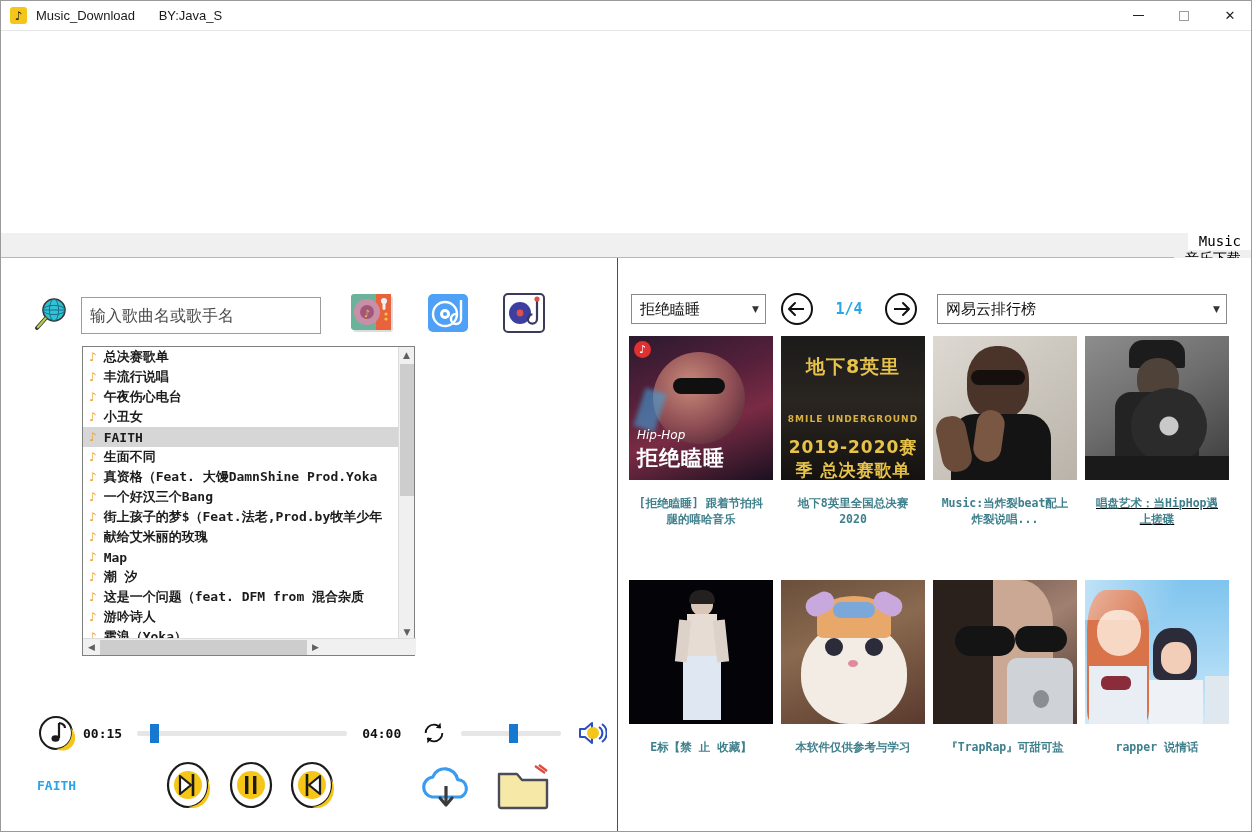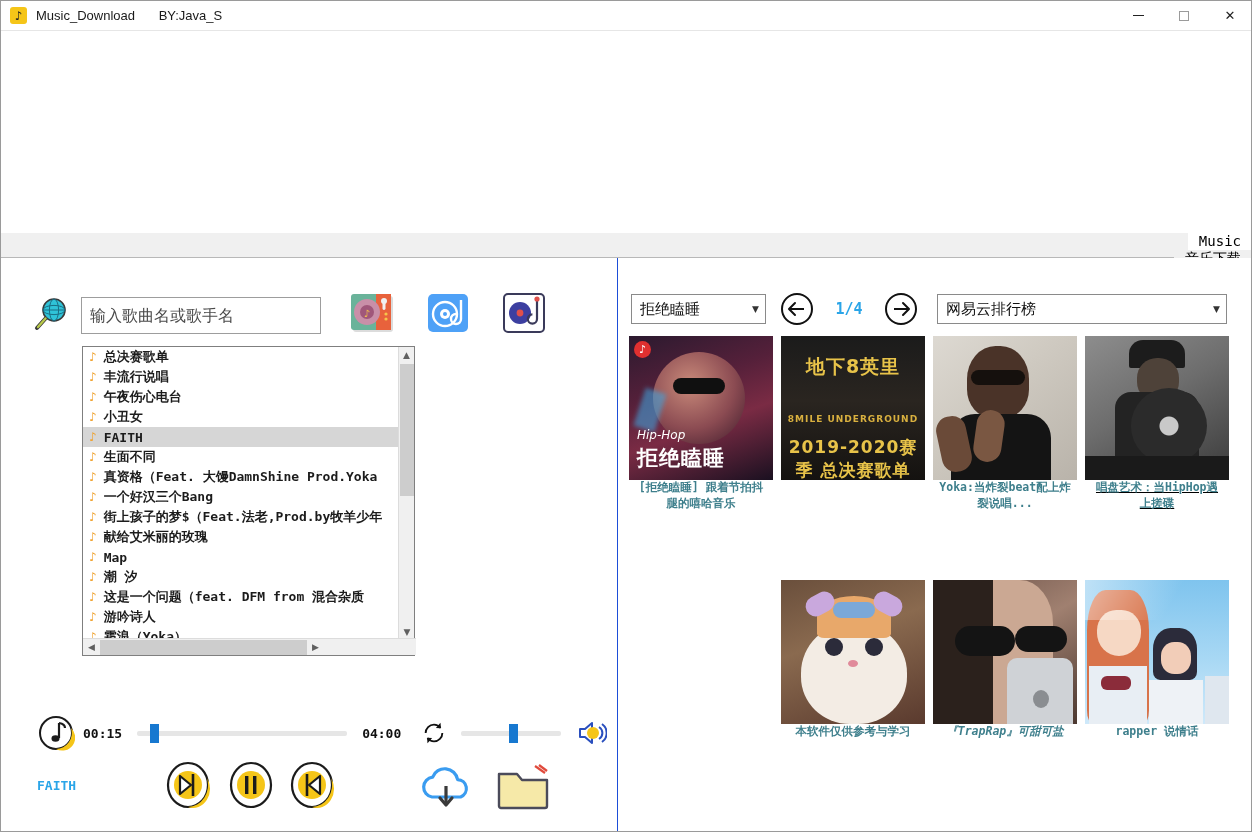--- a/index.html
+++ b/index.html
@@ -283,20 +283,21 @@
     position: absolute; left: 0; top: 78px;
     width: 634px; height: 490px;
   }
   .cell { position: absolute; width: 144px; }
   .thumb {
     width: 144px; height: 144px;
     background: #222; overflow: hidden; position: relative;
     cursor: pointer;
   }
   .cap {
+    margin-top: 16px;
     text-align: center;
     font-family: "DejaVu Sans Mono", monospace;
     font-size: 11.5px; font-weight: bold;
     color: #3e7f8c; line-height: 1.35;
     padding: 0 6px;
     cursor: pointer;
   }
   .badge {
     position: absolute; left: 5px; top: 5px;
     width: 17px; height: 17px; border-radius: 50%;
@@ -608,60 +609,72 @@
         </div>
         <div class="cap">[拒绝瞌睡] 跟着节拍抖腿的嘻哈音乐</div>
       </div>
 
       <div class="cell" style="left:162px; top:0;">
         <div class="thumb" style="background:linear-gradient(180deg,#1b1b1b 0%,#2a2520 45%,#141210 100%);">
           <div class="gold1">地下8英里</div>
           <div class="gold2">8MILE UNDERGROUND</div>
           <div class="gold3">2019-2020赛季 总决赛歌单</div>
         </div>
+        <div class="cap">地下8英里全国总决赛2020</div>
       </div>
 
       <div class="cell" style="left:314px; top:0;">
         <div class="thumb" style="background:linear-gradient(140deg,#ddd9d2 0%,#cfcac1 40%,#b9b3aa 100%);">
           <div style="position:absolute;left:34px;top:10px;width:62px;height:72px;border-radius:46% 46% 40% 40%;background:#4a3328;"></div>
           <div style="position:absolute;left:38px;top:34px;width:54px;height:15px;border-radius:8px;background:#15100d;"></div>
           <div style="position:absolute;left:18px;top:78px;width:100px;height:66px;border-radius:24px 24px 0 0;background:#141414;"></div>
           <div style="position:absolute;left:6px;top:80px;width:30px;height:56px;border-radius:14px;background:#6a4a38;transform:rotate(-12deg);"></div>
           <div style="position:absolute;left:42px;top:74px;width:28px;height:52px;border-radius:14px;background:#7a5742;transform:rotate(8deg);"></div>
         </div>
-        <div class="cap">Yoka:当炸裂beat配上炸裂说唱...</div>
+        <div class="cap">Music:当炸裂beat配上炸裂说唱...</div>
       </div>
 
       <div class="cell" style="left:466px; top:0;text-decoration:underline;">
         <div class="thumb" style="background:linear-gradient(150deg,#8d8d8d 0%,#6d6d6d 45%,#3a3a3a 100%);">
           <div style="position:absolute;left:44px;top:4px;width:56px;height:28px;border-radius:14px 14px 2px 2px;background:#1c1c1c;"></div>
           <div style="position:absolute;left:52px;top:22px;width:42px;height:44px;border-radius:20px;background:#4e4239;"></div>
           <div style="position:absolute;left:30px;top:56px;width:84px;height:88px;border-radius:16px;background:#232323;"></div>
           <div style="position:absolute;left:46px;top:52px;width:76px;height:76px;border-radius:50%;background:radial-gradient(circle at 50% 50%,#c9c9c9 0 9px,#2b2b2b 10px 100%);"></div>
           <div style="position:absolute;left:0;top:120px;width:144px;height:24px;background:#1a1a1a;"></div>
         </div>
         <div class="cap">唱盘艺术：当HipHop遇上搓碟</div>
       </div>
 
+      <div class="cell" style="left:10px; top:244px;">
+        <div class="thumb" style="background:#030308;">
+          <div style="position:absolute;left:62px;top:14px;width:22px;height:22px;border-radius:50%;background:#d9c6b6;"></div>
+          <div style="position:absolute;left:60px;top:10px;width:26px;height:14px;border-radius:12px 12px 4px 4px;background:#23201f;"></div>
+          <div style="position:absolute;left:58px;top:34px;width:30px;height:46px;background:#e6dcd4;"></div>
+          <div style="position:absolute;left:54px;top:76px;width:38px;height:64px;background:#dfe8f2;"></div>
+          <div style="position:absolute;left:48px;top:40px;width:12px;height:42px;background:#ddd2c9;transform:rotate(6deg);"></div>
+          <div style="position:absolute;left:86px;top:40px;width:12px;height:42px;background:#ddd2c9;transform:rotate(-6deg);"></div>
+        </div>
+        <div class="cap">E标【禁 止 收藏】</div>
+      </div>
 
       <div class="cell" style="left:162px; top:244px;">
         <div class="thumb" style="background:linear-gradient(160deg,#6a4f3c 0%,#8a6a4f 40%,#5a3a2e 100%);">
           <div style="position:absolute;left:20px;top:42px;width:106px;height:102px;border-radius:50% 50% 46% 46%;background:#f3ece4;"></div>
           <div style="position:absolute;left:36px;top:16px;width:74px;height:42px;background:#e8a86a;border-radius:50% 50% 10% 10%;"></div>
           <div style="position:absolute;left:52px;top:22px;width:42px;height:16px;border-radius:8px;background:#7ba8d8;"></div>
           <div style="position:absolute;left:24px;top:14px;width:30px;height:20px;border-radius:12px;background:#c9a8dd;transform:rotate(-28deg);"></div>
           <div style="position:absolute;left:92px;top:14px;width:30px;height:20px;border-radius:12px;background:#c9a8dd;transform:rotate(28deg);"></div>
           <div style="position:absolute;left:44px;top:58px;width:18px;height:18px;border-radius:50%;background:#2b2b3a;"></div>
           <div style="position:absolute;left:84px;top:58px;width:18px;height:18px;border-radius:50%;background:#2b2b3a;"></div>
           <div style="position:absolute;left:67px;top:80px;width:10px;height:7px;border-radius:50%;background:#e08a9a;"></div>
         </div>
         <div class="cap">本软件仅供参考与学习</div>
       </div>
 
-      <div class="cell" style="left:314px; top:244px;font-style:italic;">
+      <div class="cell" style="left:314px; top:244px;">
         <div class="thumb" style="background:linear-gradient(150deg,#6b5148 0%,#a08070 45%,#4c3830 100%);">
           <div style="position:absolute;left:10px;top:0;width:110px;height:144px;border-radius:30% 30% 40% 40%;background:#cba893;"></div>
           <div style="position:absolute;left:0;top:0;width:60px;height:144px;background:#2b211c;"></div>
           <div style="position:absolute;left:22px;top:46px;width:60px;height:30px;border-radius:16px;background:#141414;"></div>
           <div style="position:absolute;left:82px;top:46px;width:52px;height:26px;border-radius:14px;background:#141414;"></div>
           <div style="position:absolute;left:74px;top:78px;width:66px;height:66px;border-radius:10px 10px 0 0;background:#cfd2d6;"></div>
           <div style="position:absolute;left:100px;top:110px;width:16px;height:18px;border-radius:50%;background:#8a8d91;"></div>
         </div>
         <div class="cap">『TrapRap』可甜可盐</div>
       </div>

